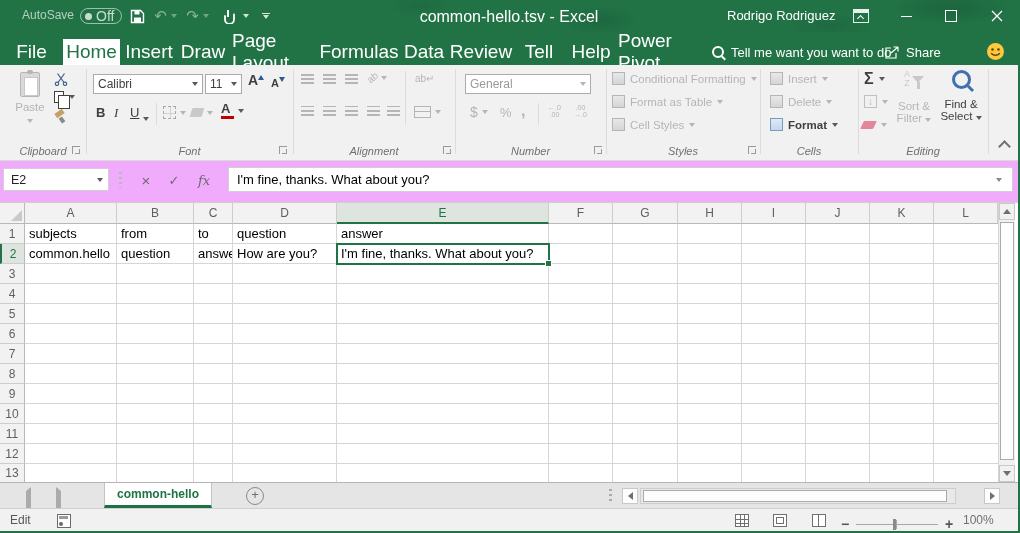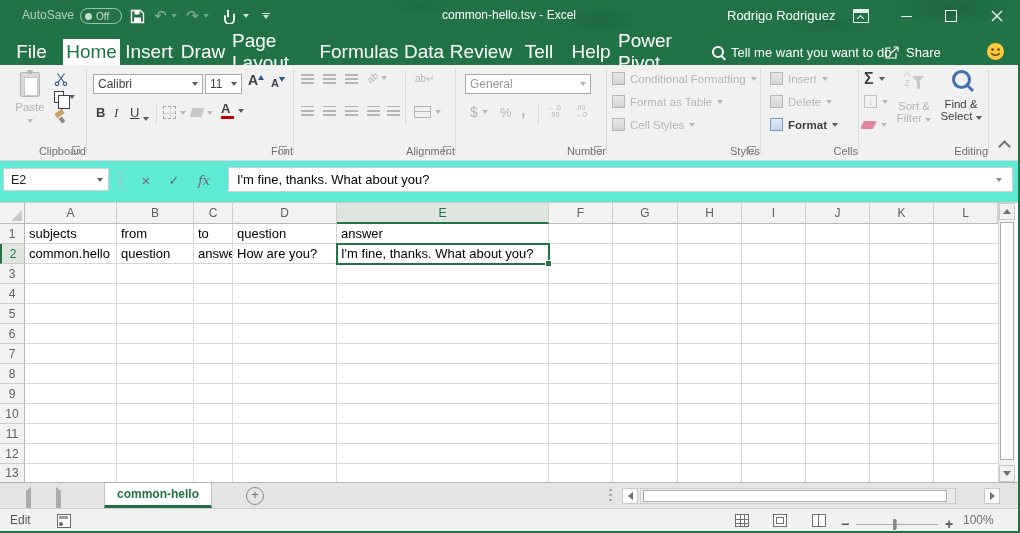--- a/index.html
+++ b/index.html
@@ -12,46 +12,46 @@
   .titlebar{position:absolute;left:0;top:0;width:100%;height:32px;background:#217346;color:#fff;}
   .titleart{position:absolute;inset:0;background:
       radial-gradient(ellipse 60px 22px at 600px 20px, rgba(0,0,0,.10), transparent 70%),
       radial-gradient(ellipse 90px 26px at 950px 8px, rgba(0,0,0,.12), transparent 70%),
       radial-gradient(ellipse 70px 20px at 830px 26px, rgba(0,0,0,.08), transparent 70%),
       radial-gradient(ellipse 50px 18px at 420px 6px, rgba(0,0,0,.07), transparent 70%);}
   .autosave-label{position:absolute;left:22px;top:8px;font-size:12px;color:rgba(255,255,255,.65);}
   .autosave-pill{position:absolute;left:80px;top:8px;width:40px;height:14px;border:1px solid rgba(255,255,255,.55);
       border-radius:8px;display:flex;align-items:center;}
   .autosave-dot{width:7px;height:7px;border-radius:50%;background:rgba(255,255,255,.75);margin-left:4px;}
-  .autosave-state{font-size:10px;color:rgba(255,255,255,.75);margin-left:4px;}
+  .autosave-state{font-size:14px;color:rgba(255,255,255,.75);margin-left:4px;}
   .qat-btn{position:absolute;top:6px;width:22px;height:20px;display:flex;align-items:center;justify-content:center;}
   .dim{opacity:.45;}
   .ddw{width:0;height:0;border-left:3px solid transparent;border-right:3px solid transparent;border-top:4px solid rgba(255,255,255,.8);display:inline-block;}
-  .win-title{position:absolute;left:0;right:0;top:8px;text-align:center;font-size:12px;color:#fff;}
+  .win-title{position:absolute;left:0;right:0;top:8px;text-align:center;font-size:16px;color:#fff;}
   .user-name{position:absolute;left:727px;top:8px;font-size:13px;color:#fff;}
   .win-btn{position:absolute;top:0;height:32px;width:42px;display:flex;align-items:center;justify-content:center;color:#fff;font-size:13px;}
   .maxbox{width:10px;height:10px;border:1px solid #fff;}
   .ribopt{width:14px;height:12px;border:1px solid rgba(255,255,255,.9);position:relative;}
   .ribopt::before{content:"";position:absolute;left:0;top:0;width:100%;height:3px;background:rgba(255,255,255,.9);}
   .ribopt::after{content:"";position:absolute;left:4px;top:6px;width:4px;height:4px;border-left:1px solid #fff;border-top:1px solid #fff;transform:rotate(45deg);}
 
   
   .tabrow{position:absolute;left:0;top:32px;width:100%;height:33px;background:#217346;}
   .rtab{position:absolute;top:7px;height:26px;display:flex;align-items:center;justify-content:center;
         color:#fff;font-size:19px;}
   .rtab.active{background:#fff;color:#217346;}
   .tellme{position:absolute;top:7px;left:712px;height:26px;display:flex;align-items:center;color:#fff;font-size:13px;gap:7px;}
   .mag{width:8px;height:8px;border:2px solid currentColor;border-radius:50%;position:relative;display:inline-block;}
   .mag::after{content:"";position:absolute;width:5px;height:2px;background:currentColor;transform:rotate(45deg);right:-4px;bottom:-3px;}
   .share-grp{position:absolute;top:7px;left:884px;height:26px;display:flex;align-items:center;color:#fff;font-size:13px;gap:6px;}
 
   
   .ribbon{position:absolute;left:0;top:65px;width:100%;height:96px;background:#f1f1f1;border-bottom:1px solid #d9d9d9;box-sizing:border-box;font-size:11.5px;color:#3f3f3f;}
   .vsep{position:absolute;top:4px;height:85px;width:1px;background:#dcdcdc;}
-  .grplabel{position:absolute;bottom:3px;font-size:11px;color:#707070;text-align:right;}
+  .grplabel{position:absolute;bottom:3px;font-size:11px;color:#707070;text-align:center;font-style:italic;}
   .launcher{position:absolute;bottom:6px;width:7px;height:7px;border-left:1px solid #9a9a9a;border-top:1px solid #9a9a9a;}
   .launcher::after{content:"";position:absolute;right:0px;bottom:0px;width:4px;height:4px;border-right:1px solid #9a9a9a;border-bottom:1px solid #9a9a9a;}
   .dd{width:0;height:0;border-left:3px solid transparent;border-right:3px solid transparent;border-top:4px solid #5a5a5a;display:inline-block;}
   .dd.gray{border-top-color:#b5b5b5;}
   .dis{color:#b5b5b5;}
   .combo{position:absolute;background:#fff;border:1px solid #ababab;display:flex;align-items:center;padding:0 4px;font-size:12px;height:20px;box-sizing:border-box;}
   .combo .dd{margin-left:auto;}
   .lines{display:inline-block;width:13px;height:10px;background:repeating-linear-gradient(to bottom,#b5b5b5 0 1.5px,transparent 1.5px 4.2px);}
   .iconbox{display:inline-block;box-sizing:border-box;}
   .clip-icon{width:20px;height:25px;background:#d9d9d9;border:1px solid #b5b5b5;border-radius:2px;position:relative;}
@@ -76,21 +76,21 @@
   .eraser{width:13px;height:8px;background:#e2879b;transform:skewX(-25deg);border-radius:1px;}
   .fillbox{width:13px;height:13px;border:1px solid #c0c0c0;color:#b5b5b5;font-size:10px;line-height:12px;text-align:center;}
   .funnel{width:0;height:0;border-left:6px solid transparent;border-right:6px solid transparent;border-top:7px solid #c9c9c9;position:relative;}
   .funnel::after{content:"";position:absolute;left:-1.5px;top:-1px;width:3px;height:7px;background:#c9c9c9;}
   .mag-big{width:13px;height:13px;border:3px solid #3f6fae;border-radius:50%;position:relative;display:inline-block;}
   .mag-big::after{content:"";position:absolute;width:7px;height:3px;background:#3f6fae;transform:rotate(45deg);right:-6px;bottom:-4px;}
   .stack-num{display:inline-block;font-size:7px;line-height:7px;color:#b5b5b5;text-align:center;}
   .chev-up{display:inline-block;width:7px;height:7px;border-left:2px solid #707070;border-top:2px solid #707070;transform:rotate(45deg);}
 
   
-  .fbar{position:absolute;left:0;top:161px;width:100%;height:42px;background:#5eead4;border-bottom:1px solid #cfcfcf;box-sizing:border-box;}
+  .fbar{position:absolute;left:0;top:161px;width:100%;height:42px;background:#f0abfc;border-bottom:1px solid #cfcfcf;box-sizing:border-box;}
   .namebox{position:absolute;left:3px;top:7px;width:106px;height:23px;background:#fff;border:1px solid #d0d0d0;display:flex;align-items:center;font-size:12.5px;color:#222;box-sizing:border-box;}
   .fdots{position:absolute;left:119px;top:11px;width:3px;height:16px;background:repeating-linear-gradient(to bottom,#b9b9b9 0 2px,transparent 2px 5px);}
   .fbtn{position:absolute;top:8px;width:24px;height:22px;display:flex;align-items:center;justify-content:center;color:#6b6b6b;}
   .finput{position:absolute;left:228px;top:6px;right:5px;height:25px;background:#fff;border:1px solid #d0d0d0;display:flex;align-items:center;font-size:13px;color:#000;padding-left:8px;box-sizing:border-box;}
 
   
   .grid{position:absolute;left:0;top:203px;width:1015px;height:279px;background:#fff;}
   .corner{position:absolute;left:0;top:0;width:25px;height:21px;background:#f2f2f2;border-right:1px solid #b9b9b9;border-bottom:1px solid #b9b9b9;box-sizing:border-box;}
   .corner::after{content:"";position:absolute;right:2px;bottom:2px;width:0;height:0;border-left:11px solid transparent;border-bottom:11px solid #c9c9c9;}
   .colhdr{position:absolute;top:0;height:21px;background:#f2f2f2;border-right:1px solid #cdcdcd;border-bottom:1px solid #b9b9b9;

